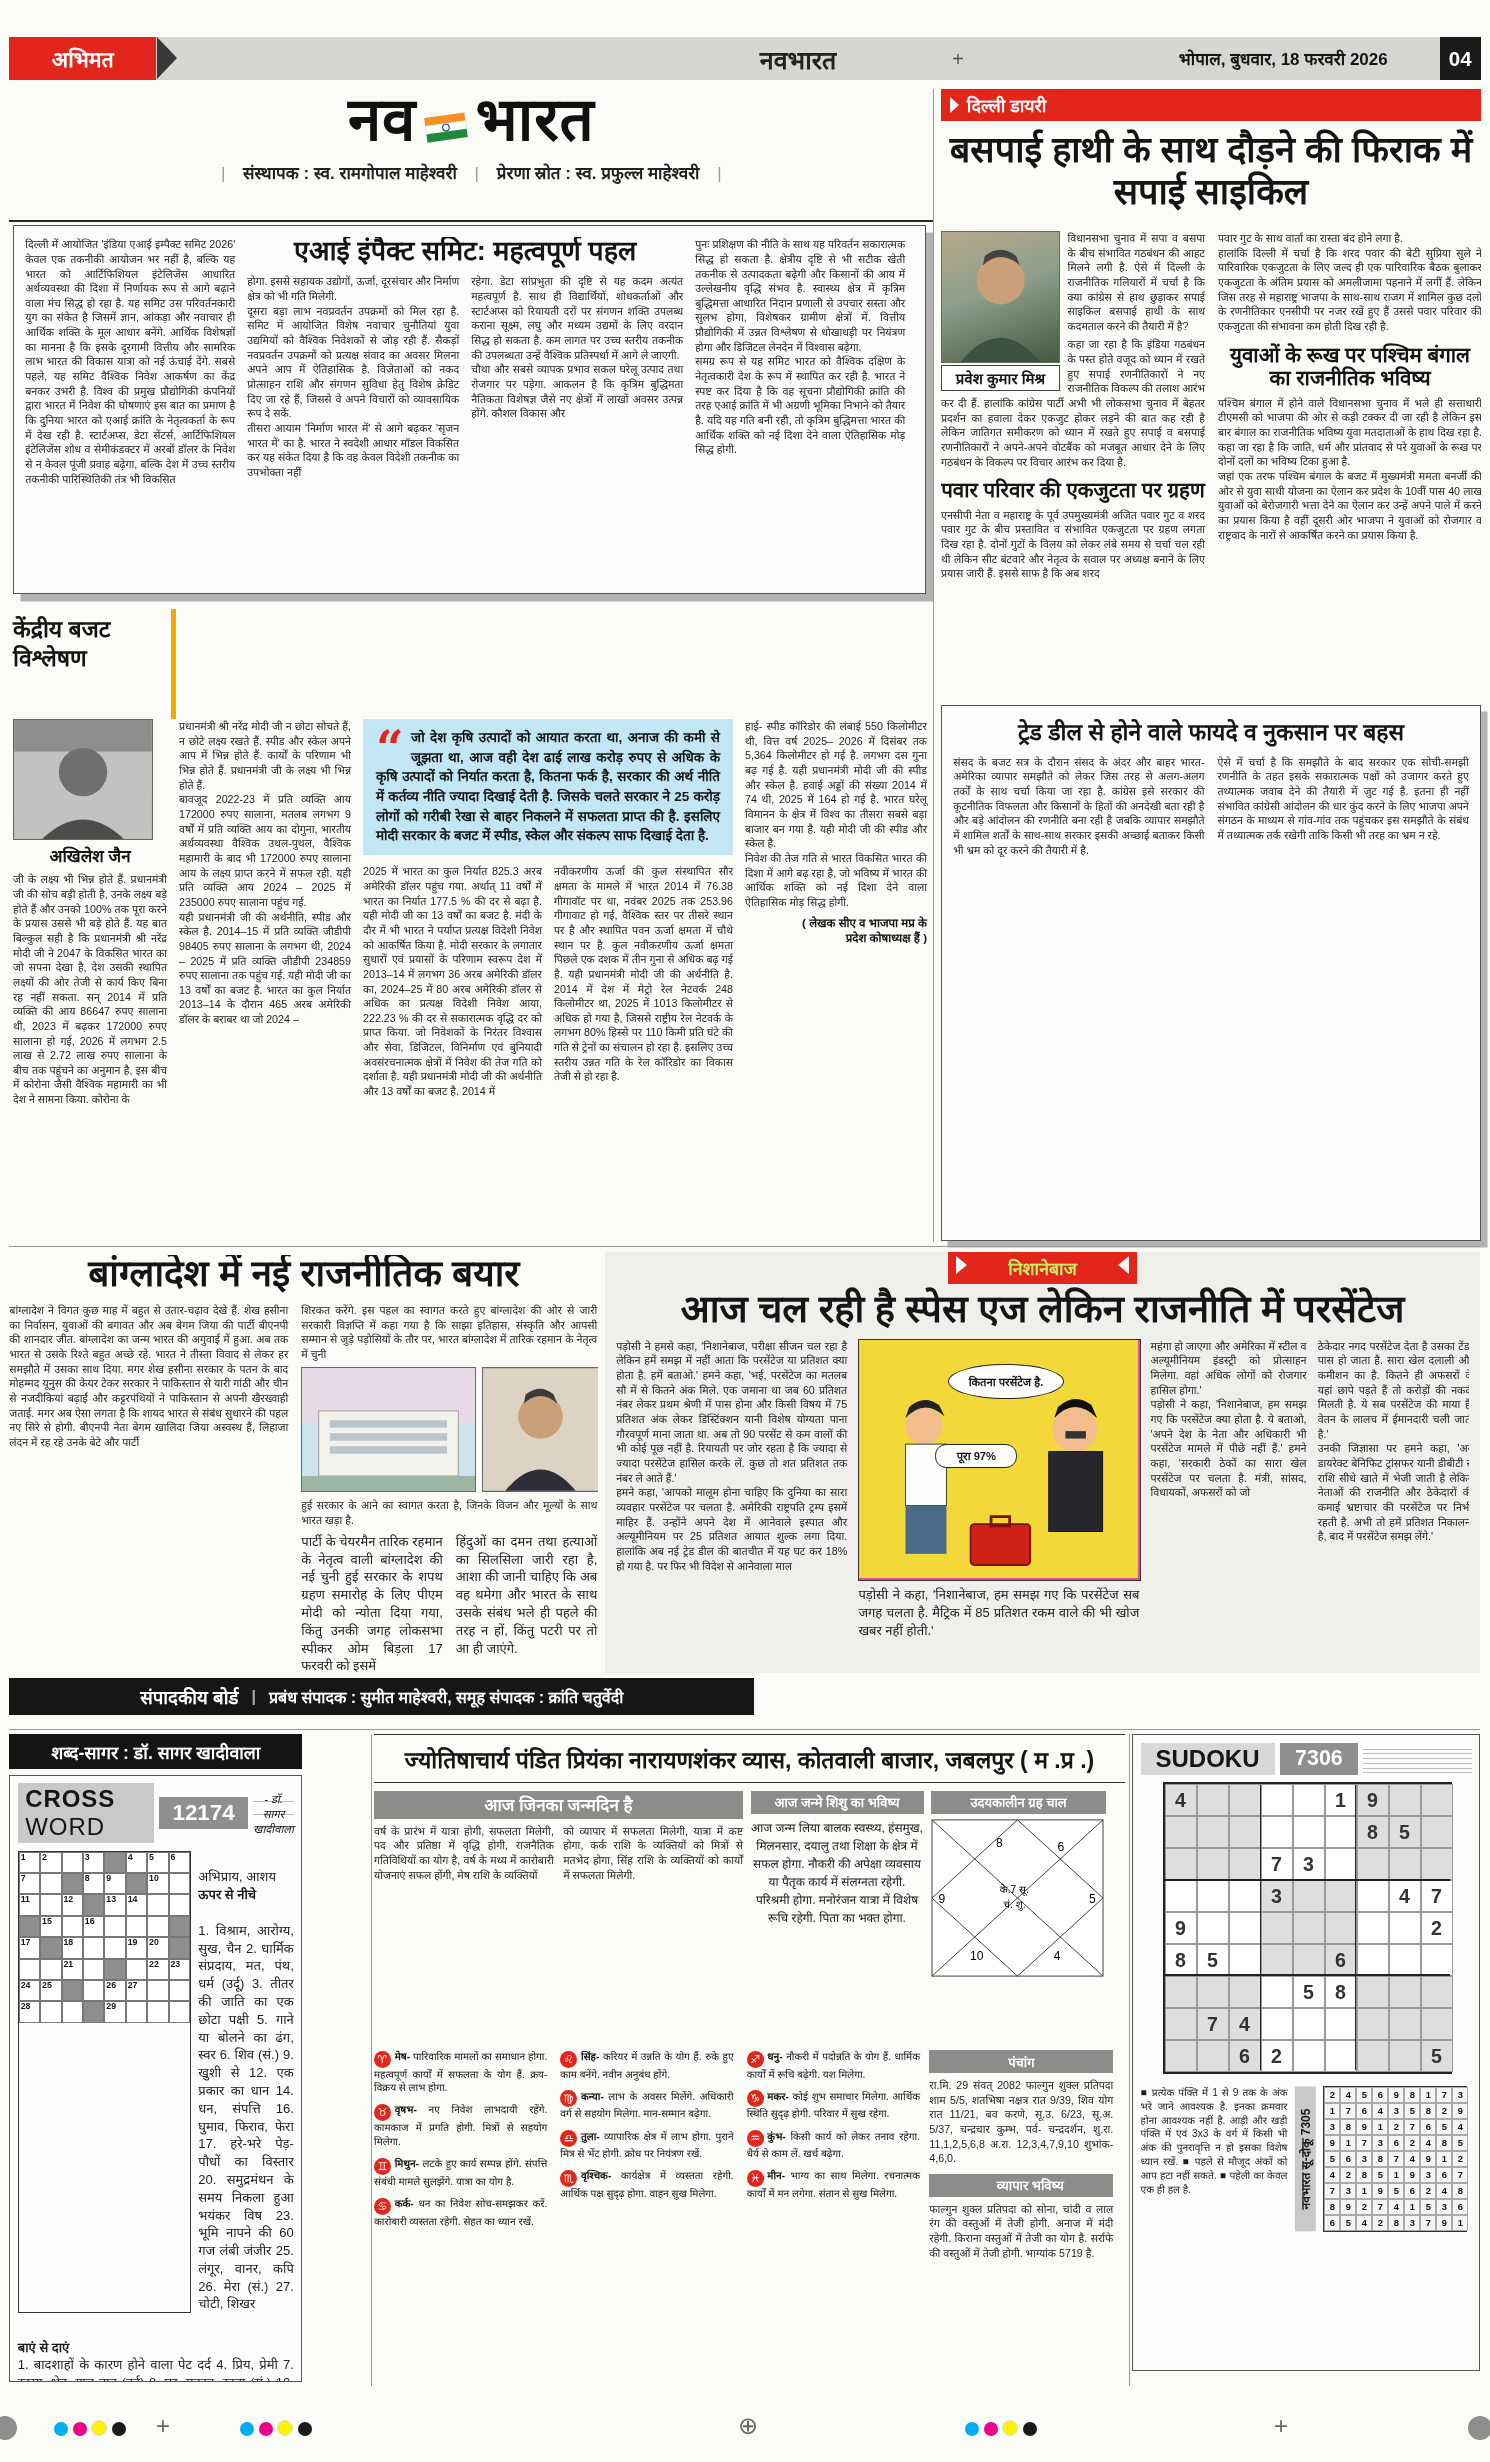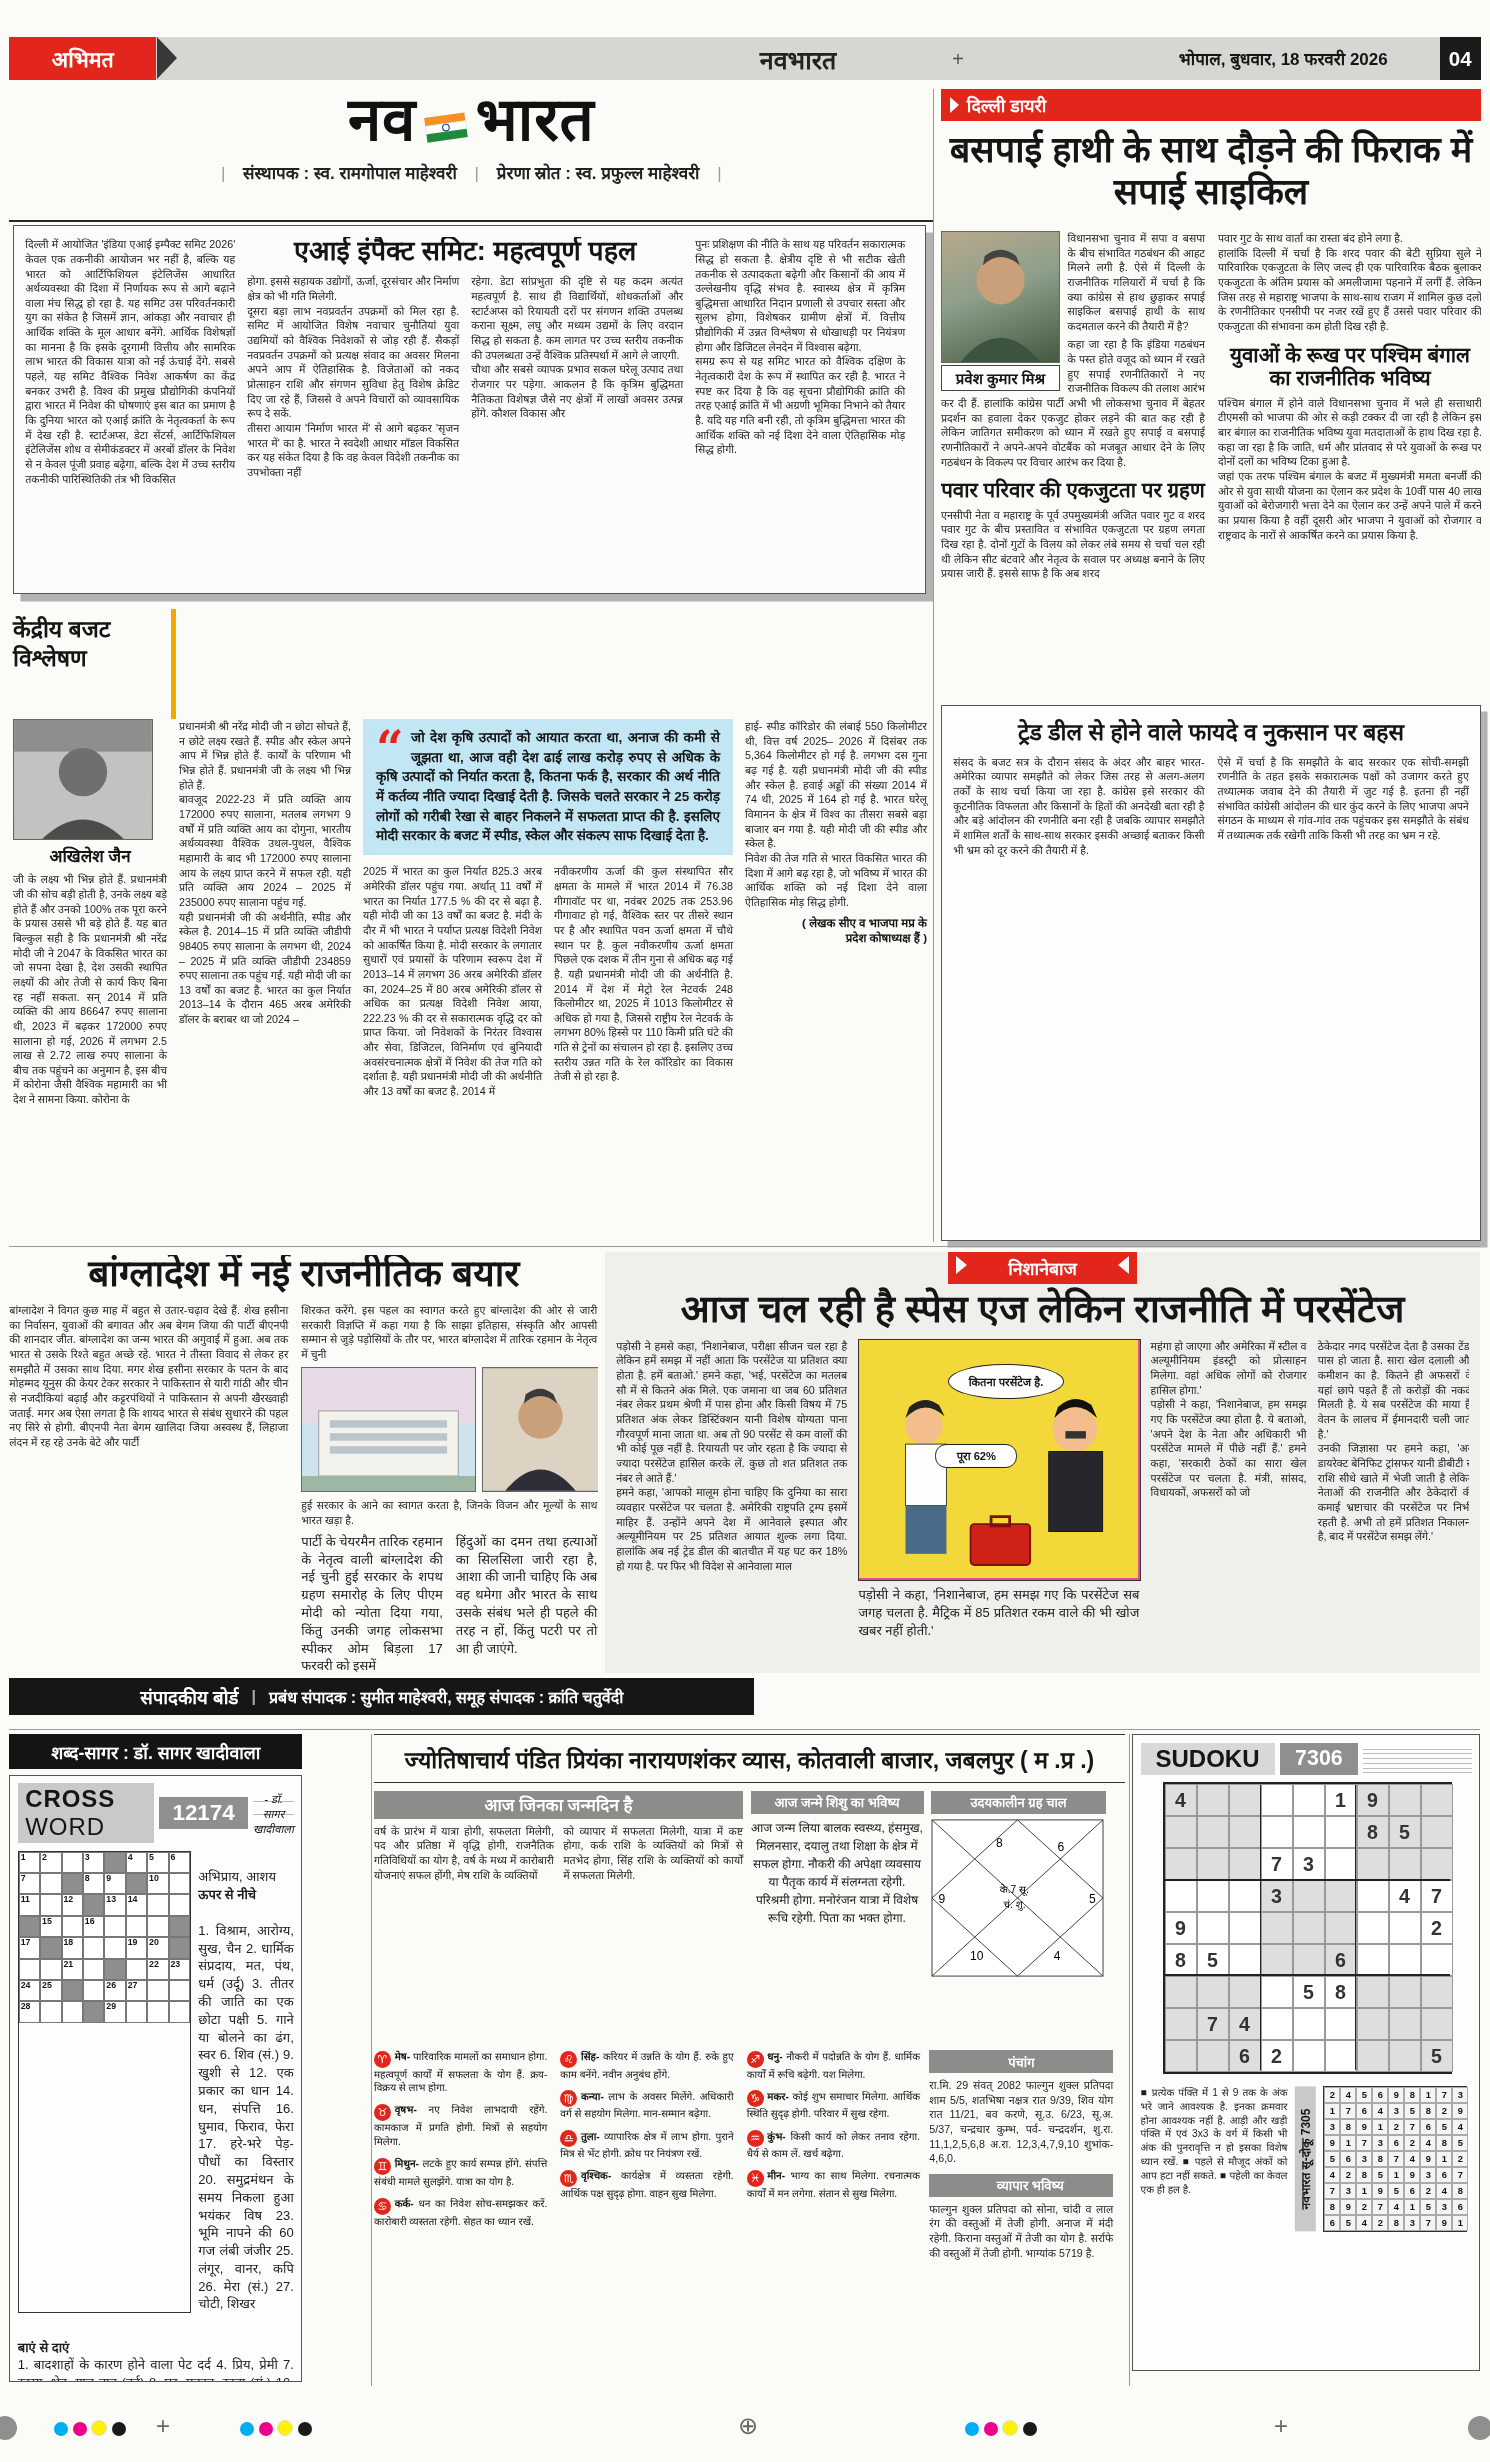--- a/index.html
+++ b/index.html
@@ -49,21 +49,21 @@
   .byellow{left:171px;top:609px;width:4.7px;height:110px;background:#f2a800;}
   .bud-head{left:186px;top:603px;width:741px;font-size:46px;font-weight:900;text-align:center;line-height:1.1;}
   .qbox{background:#c2e6f4;padding:9.3px 13px;font-size:13.5px;font-weight:700;line-height:1.45;text-align:justify;position:relative;}
   .qmark{font-family:"DejaVu Serif",serif;font-size:48px;color:#e2261c;float:left;line-height:.7;margin:3.7px 7.5px 0 0;}
   .credit{font-weight:800;font-size:11.6px;text-align:right;margin-top:5.6px;white-space:pre-line;}
   .authname{font-weight:800;font-size:17px;text-align:center;margin:3.7px 0 5.6px;}
   
   .bd-head{font-size:37px;font-weight:900;text-align:center;line-height:1.05;margin-bottom:9.3px;}
   .nbpanel{left:605px;top:1252px;width:875px;height:421px;background:#efefec;padding:0 11.2px;box-sizing:border-box;}
   .nbband{height:32px;display:flex;justify-content:center;align-items:center;position:relative;}
-  .nbk{background:#e2261c;color:#ffffff;font-weight:800;font-size:17.7px;padding:3.7px 60px;position:relative;}
+  .nbk{background:#e2261c;color:#bef264;font-weight:800;font-size:17.7px;padding:3.7px 60px;position:relative;}
   .nbk:before,.nbk:after{content:"";position:absolute;top:3.7px;border-top:9.3px solid transparent;border-bottom:9.3px solid transparent;}
   .nbk:before{left:7.5px;border-left:11.2px solid #f7f7f5;}
   .nbk:after{right:7.5px;border-right:11.2px solid #f7f7f5;}
   .nb-head{font-size:38px;font-weight:900;text-align:center;line-height:1.05;margin:5.6px 0 9.3px;}
   .cartoon{width:281px;height:240px;background:#ec4899;border:0.9px solid #333;position:relative;flex:none;}
   .bub{position:absolute;background:#fff;border:0.9px solid #222;font-weight:700;font-size:11.2px;text-align:center;padding:3.7px 7.5px;border-radius:11.2px;}
   
   .board{left:9.3px;top:1678px;width:745px;height:37px;background:#161616;color:#fff;display:flex;align-items:center;justify-content:center;gap:13px;}
   .board b{font-size:18.6px;}
   .board span{font-size:16px;font-weight:700;}
@@ -307,21 +307,21 @@
 
             <circle cx="232" cy="96" r="24" fill="#f3bd8d"></circle>
             <path d="M210 84 Q232 60 256 84 L250 70 Q232 56 214 72 Z" fill="#111"></path>
             <rect x="204" y="120" width="58" height="86" fill="#26262c" stroke="#111"></rect>
             <rect x="222" y="98" width="22" height="8" fill="#333"></rect>
 
             <rect x="120" y="198" width="64" height="44" rx="4" fill="#cf2318" stroke="#7d120c" stroke-width="2"></rect>
             <rect x="142" y="190" width="20" height="10" fill="none" stroke="#7d120c" stroke-width="3"></rect>
           </svg>
           <div class="bub" style="left:89px;top:24px;width:102px;border-radius:50%;padding:9.3px 5.6px;">कितना परसेंटेज है.</div>
-          <div class="bub" style="left:76px;top:104px;width:65px;">पूरा 62%</div>
+          <div class="bub" style="left:76px;top:104px;width:65px;">पूरा 97%</div>
         </div>
         <div class="txt small" style="margin-top:5.6px;">पड़ोसी ने कहा, 'निशानेबाज, हम समझ गए कि परसेंटेज सब जगह चलता है. मैट्रिक में 85 प्रतिशत रकम वाले की भी खोज खबर नहीं होती.'</div>
       </div>
       <div class="txt" style="width:156px;flex:none;">महंगा हो जाएगा और अमेरिका में स्टील व अल्यूमीनियम इंडस्ट्री को प्रोत्साहन मिलेगा. वहां अधिक लोगों को रोजगार हासिल होगा.'
 पड़ोसी ने कहा, 'निशानेबाज, हम समझ गए कि परसेंटेज क्या होता है. ये बताओ, 'अपने देश के नेता और अधिकारी भी परसेंटेज मामले में पीछे नहीं हैं.' हमने कहा, 'सरकारी ठेकों का सारा खेल परसेंटेज पर चलता है. मंत्री, सांसद, विधायकों, अफसरों को जो</div>
       <div class="txt" style="width:156px;flex:none;">ठेकेदार नगद परसेंटेज देता है उसका टेंडर पास हो जाता है. सारा खेल दलाली और कमीशन का है. कितने ही अफसरों के यहां छापे पड़ते हैं तो करोड़ों की नकदी मिलती है. ये सब परसेंटेज की माया है. वेतन के लालच में ईमानदारी चली जाती है.'
 उनकी जिज्ञासा पर हमने कहा, 'अब डायरेक्ट बेनिफिट ट्रांसफर यानी डीबीटी से राशि सीधे खाते में भेजी जाती है लेकिन नेताओं की राजनीति और ठेकेदारों की कमाई भ्रष्टाचार की परसेंटेज पर निर्भर रहती है. अभी तो हमें प्रतिशत निकालना है, बाद में परसेंटेज समझ लेंगे.'</div>
     </div>
   </div>
 

